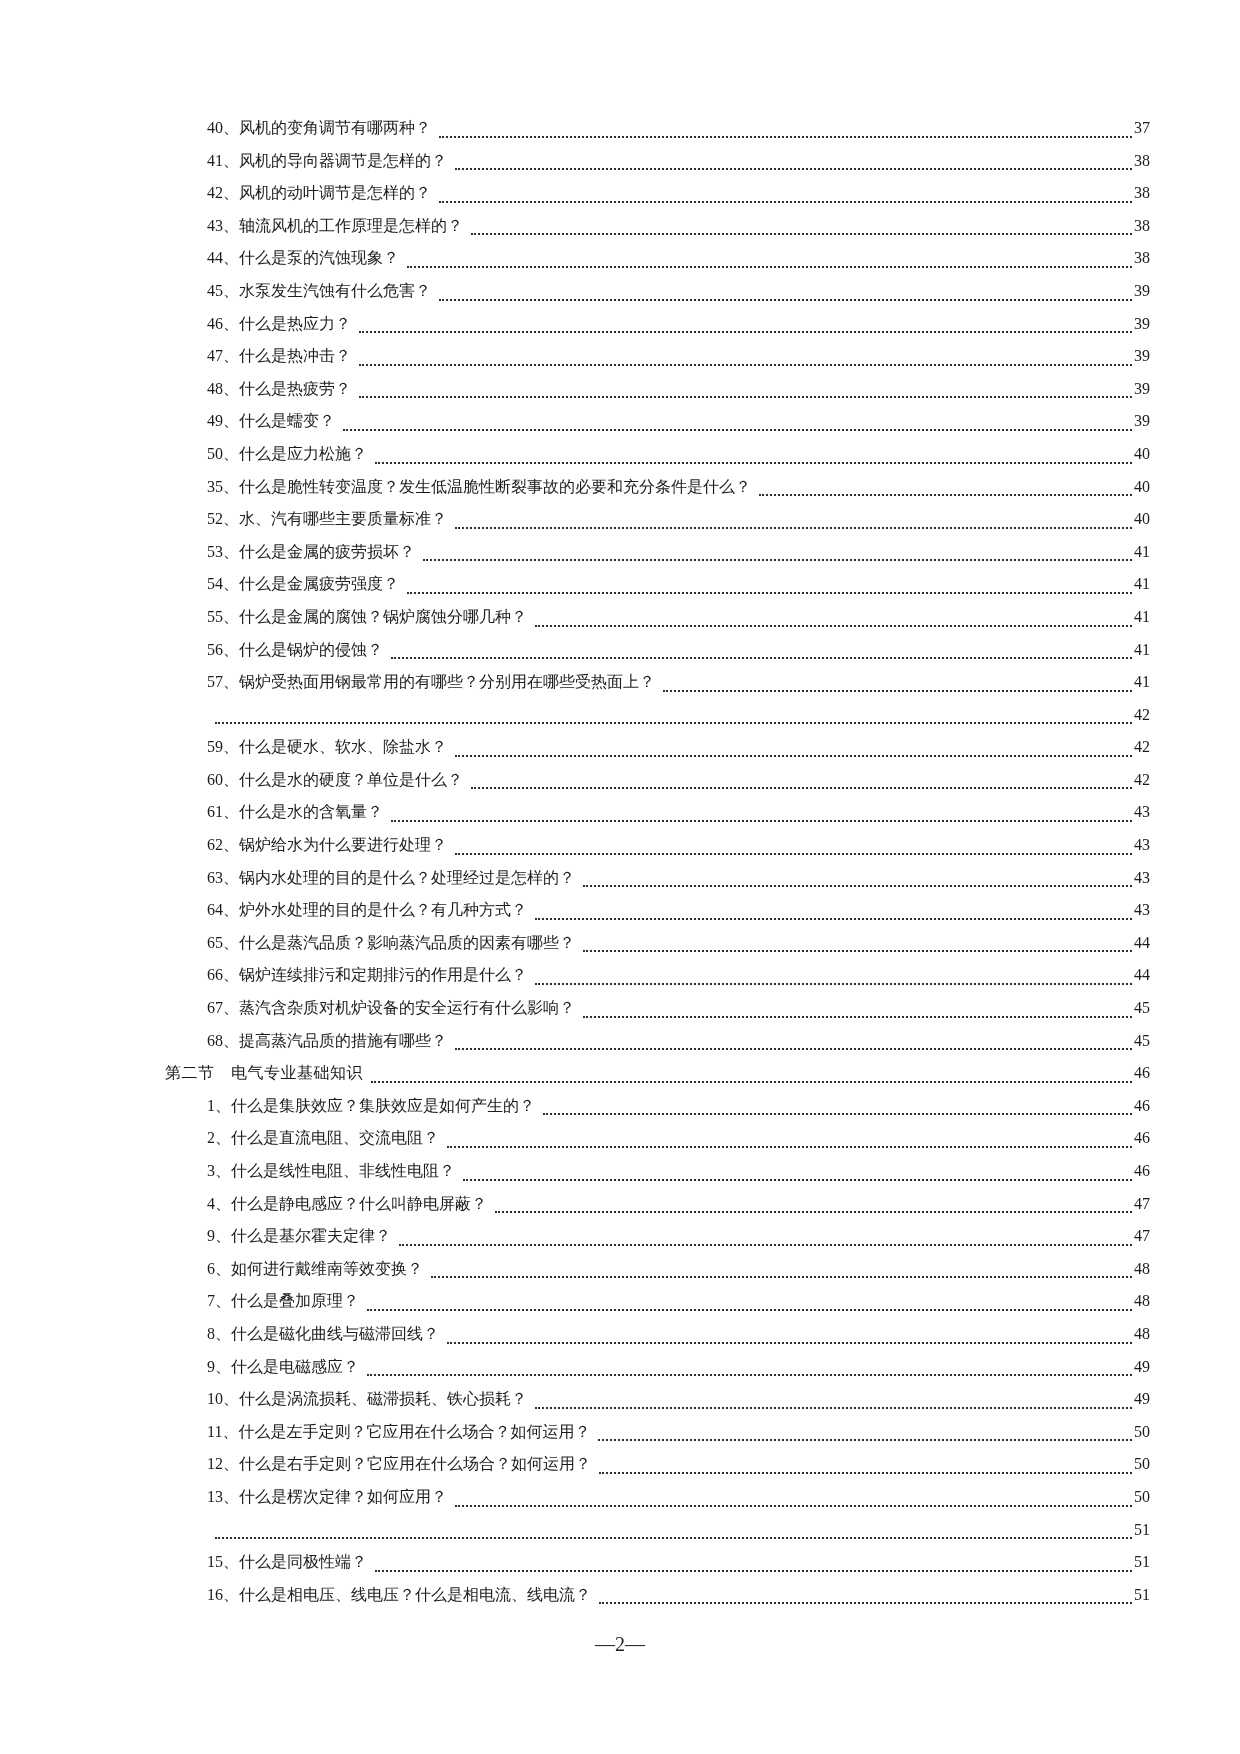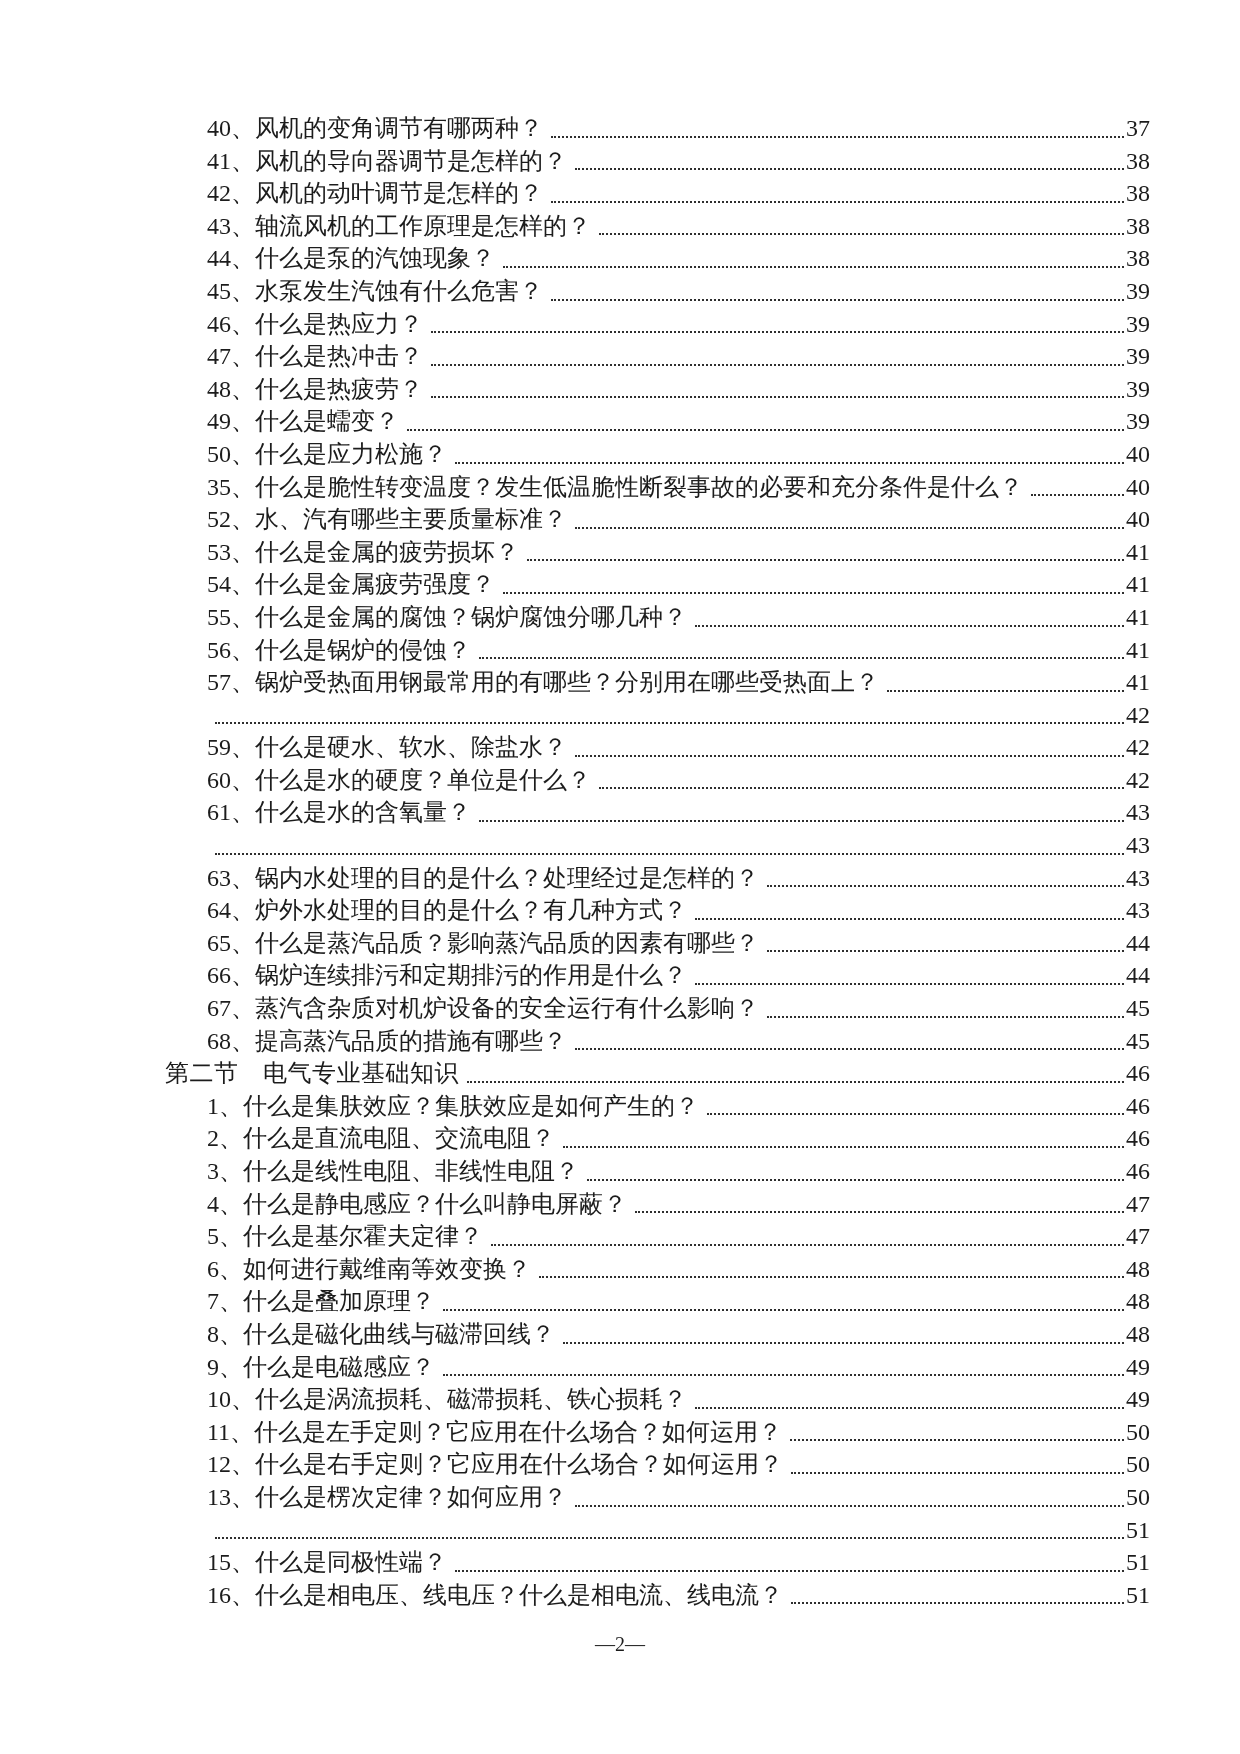--- a/index.html
+++ b/index.html
@@ -18,21 +18,21 @@
     padding:112px 90px 0 165px;
     font-family:"Liberation Serif","DejaVu Serif",serif;
     color:var(--text);
     overflow:hidden;
   }
   .toc{display:block;}
   .toc-row{
     display:flex;
     align-items:flex-end;
     height:32.6px;
-    font-size:24px;
+    font-size:16px;
     line-height:32.6px;
     white-space:nowrap;
   }
   .toc-row.item{padding-left:42px;}
   .toc-row.section{padding-left:0;justify-content:center;}
   .toc-label{flex:0 1 auto;overflow:hidden;}
   .toc-row.section .toc-label{letter-spacing:0.5px;}
   .toc-leader{
     flex:1 1 auto;
     min-width:10px;
@@ -159,20 +159,21 @@
     <span class="toc-label">60、什么是水的硬度？单位是什么？</span>
     <span class="toc-leader"></span>
     <span class="toc-page">42</span>
   </div>
       <div class="toc-row item">
     <span class="toc-label">61、什么是水的含氧量？</span>
     <span class="toc-leader"></span>
     <span class="toc-page">43</span>
   </div>
       <div class="toc-row item">
+    <span class="toc-label">62、锅炉给水为什么要进行处理？</span>
     <span class="toc-leader"></span>
     <span class="toc-page">43</span>
   </div>
       <div class="toc-row item">
     <span class="toc-label">63、锅内水处理的目的是什么？处理经过是怎样的？</span>
     <span class="toc-leader"></span>
     <span class="toc-page">43</span>
   </div>
       <div class="toc-row item">
     <span class="toc-label">64、炉外水处理的目的是什么？有几种方式？</span>
@@ -218,21 +219,21 @@
     <span class="toc-label">3、什么是线性电阻、非线性电阻？</span>
     <span class="toc-leader"></span>
     <span class="toc-page">46</span>
   </div>
       <div class="toc-row item">
     <span class="toc-label">4、什么是静电感应？什么叫静电屏蔽？</span>
     <span class="toc-leader"></span>
     <span class="toc-page">47</span>
   </div>
       <div class="toc-row item">
-    <span class="toc-label">5、什么是基尔霍夫定律？</span>
+    <span class="toc-label">9、什么是基尔霍夫定律？</span>
     <span class="toc-leader"></span>
     <span class="toc-page">47</span>
   </div>
       <div class="toc-row item">
     <span class="toc-label">6、如何进行戴维南等效变换？</span>
     <span class="toc-leader"></span>
     <span class="toc-page">48</span>
   </div>
       <div class="toc-row item">
     <span class="toc-label">7、什么是叠加原理？</span>

